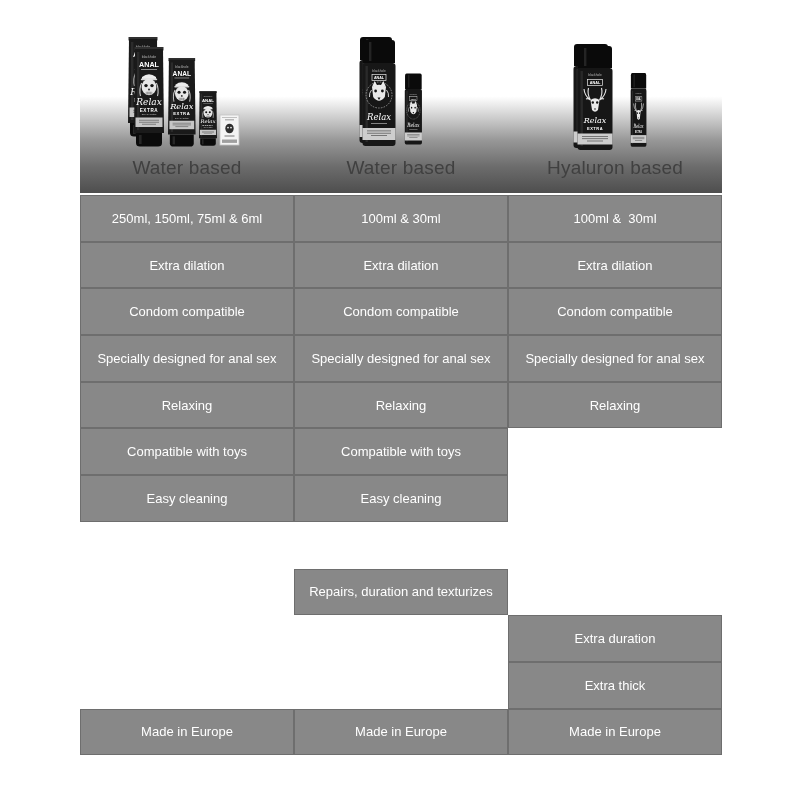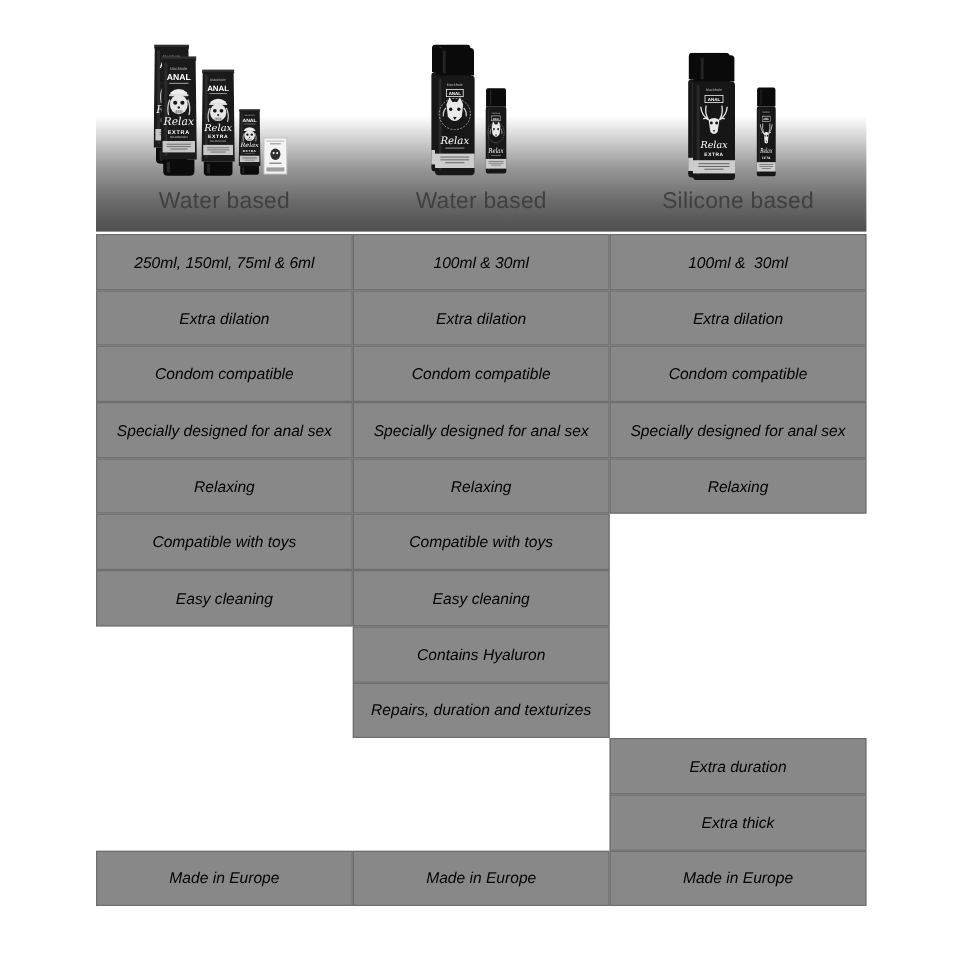--- a/index.html
+++ b/index.html
@@ -21,22 +21,22 @@
     letter-spacing:0.2px;
   }
   
   .grid{
     position:absolute;left:80px;top:195px;width:642px;
     display:grid;grid-template-columns:repeat(3,1fr);
     grid-template-rows:repeat(12,46.7px);
   }
   .cell{
     box-sizing:border-box;background:#888888;border:1px solid #6e6e6e;
-    color:#000000;font-size:13px;display:flex;align-items:center;justify-content:center;
-    text-align:center;white-space:pre-wrap;padding:0 6px;font-style:italic;
+    color:#ffffff;font-size:13px;display:flex;align-items:center;justify-content:center;
+    text-align:center;white-space:pre-wrap;padding:0 6px;
   }
   .products{position:absolute;}
   .products svg{display:block;}
   .p1{left:128px;top:37px;}
   .p2{left:358px;top:37px;}
   .p3{left:572px;top:44px;}
   .scriptTxt{font-family:"DejaVu Serif",serif;font-style:italic;}
 </style>
 </head>
 <body>
@@ -155,21 +155,21 @@
         <rect x="11" y="94.6" width="16" height="0.8" fill="#5f5f5f"></rect>
       </g>
       <use href="#bottleD" transform="translate(4,2)"></use>
       <use href="#bottleD" transform="translate(58,29) scale(0.45,0.71)"></use>
     </svg>
   </div>
 
   <div class="headers">
     <div class="header-label">Water based</div>
     <div class="header-label">Water based</div>
-    <div class="header-label">Silicone based</div>
+    <div class="header-label">Hyaluron based</div>
   </div>
 
   <div class="grid">
       <div class="cell" style="grid-area: 1 / 1;">250ml, 150ml, 75ml &amp; 6ml</div>
       <div class="cell" style="grid-area: 1 / 2;">100ml &amp; 30ml</div>
       <div class="cell" style="grid-area: 1 / 3;">100ml &amp;  30ml</div>
       <div class="cell" style="grid-area: 2 / 1;">Extra dilation</div>
       <div class="cell" style="grid-area: 2 / 2;">Extra dilation</div>
       <div class="cell" style="grid-area: 2 / 3;">Extra dilation</div>
       <div class="cell" style="grid-area: 3 / 1;">Condom compatible</div>
@@ -178,21 +178,20 @@
       <div class="cell" style="grid-area: 4 / 1;">Specially designed for anal sex</div>
       <div class="cell" style="grid-area: 4 / 2;">Specially designed for anal sex</div>
       <div class="cell" style="grid-area: 4 / 3;">Specially designed for anal sex</div>
       <div class="cell" style="grid-area: 5 / 1;">Relaxing</div>
       <div class="cell" style="grid-area: 5 / 2;">Relaxing</div>
       <div class="cell" style="grid-area: 5 / 3;">Relaxing</div>
       <div class="cell" style="grid-area: 6 / 1;">Compatible with toys</div>
       <div class="cell" style="grid-area: 6 / 2;">Compatible with toys</div>
       <div class="cell" style="grid-area: 7 / 1;">Easy cleaning</div>
       <div class="cell" style="grid-area: 7 / 2;">Easy cleaning</div>
-      <div class="cell" style="grid-area: 8 / 2;">Contains Hyaluron</div>
       <div class="cell" style="grid-area: 9 / 2;">Repairs, duration and texturizes</div>
       <div class="cell" style="grid-area: 10 / 3;">Extra duration</div>
       <div class="cell" style="grid-area: 11 / 3;">Extra thick</div>
       <div class="cell" style="grid-area: 12 / 1;">Made in Europe</div>
       <div class="cell" style="grid-area: 12 / 2;">Made in Europe</div>
       <div class="cell" style="grid-area: 12 / 3;">Made in Europe</div>
     </div>
 
 </div>
 

